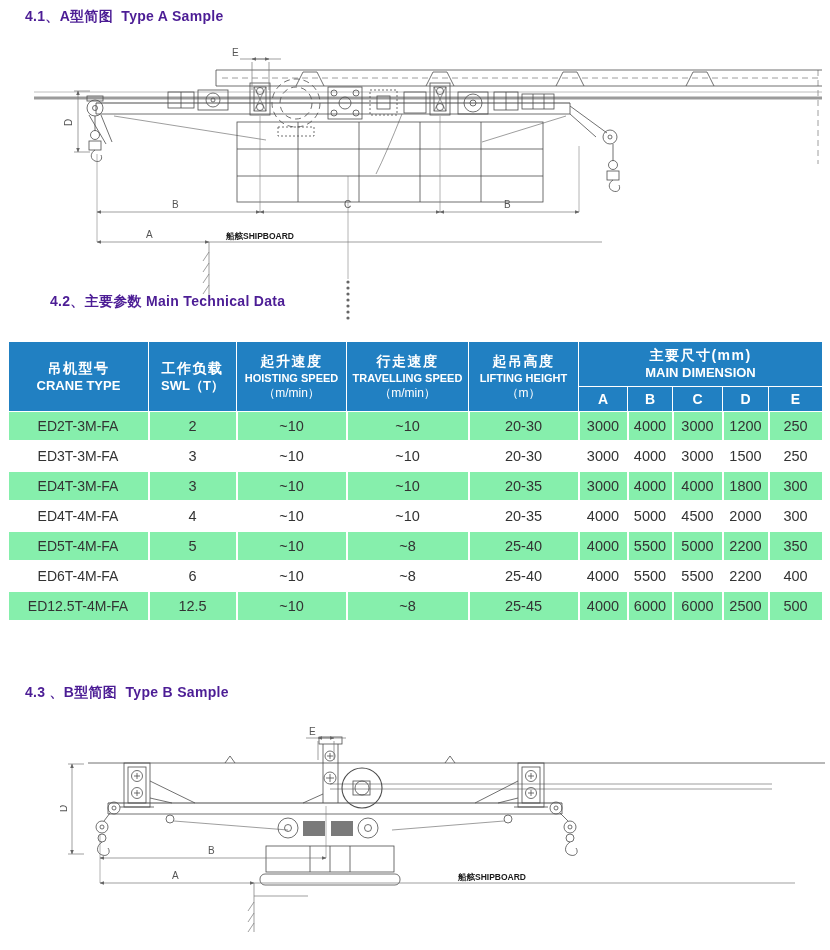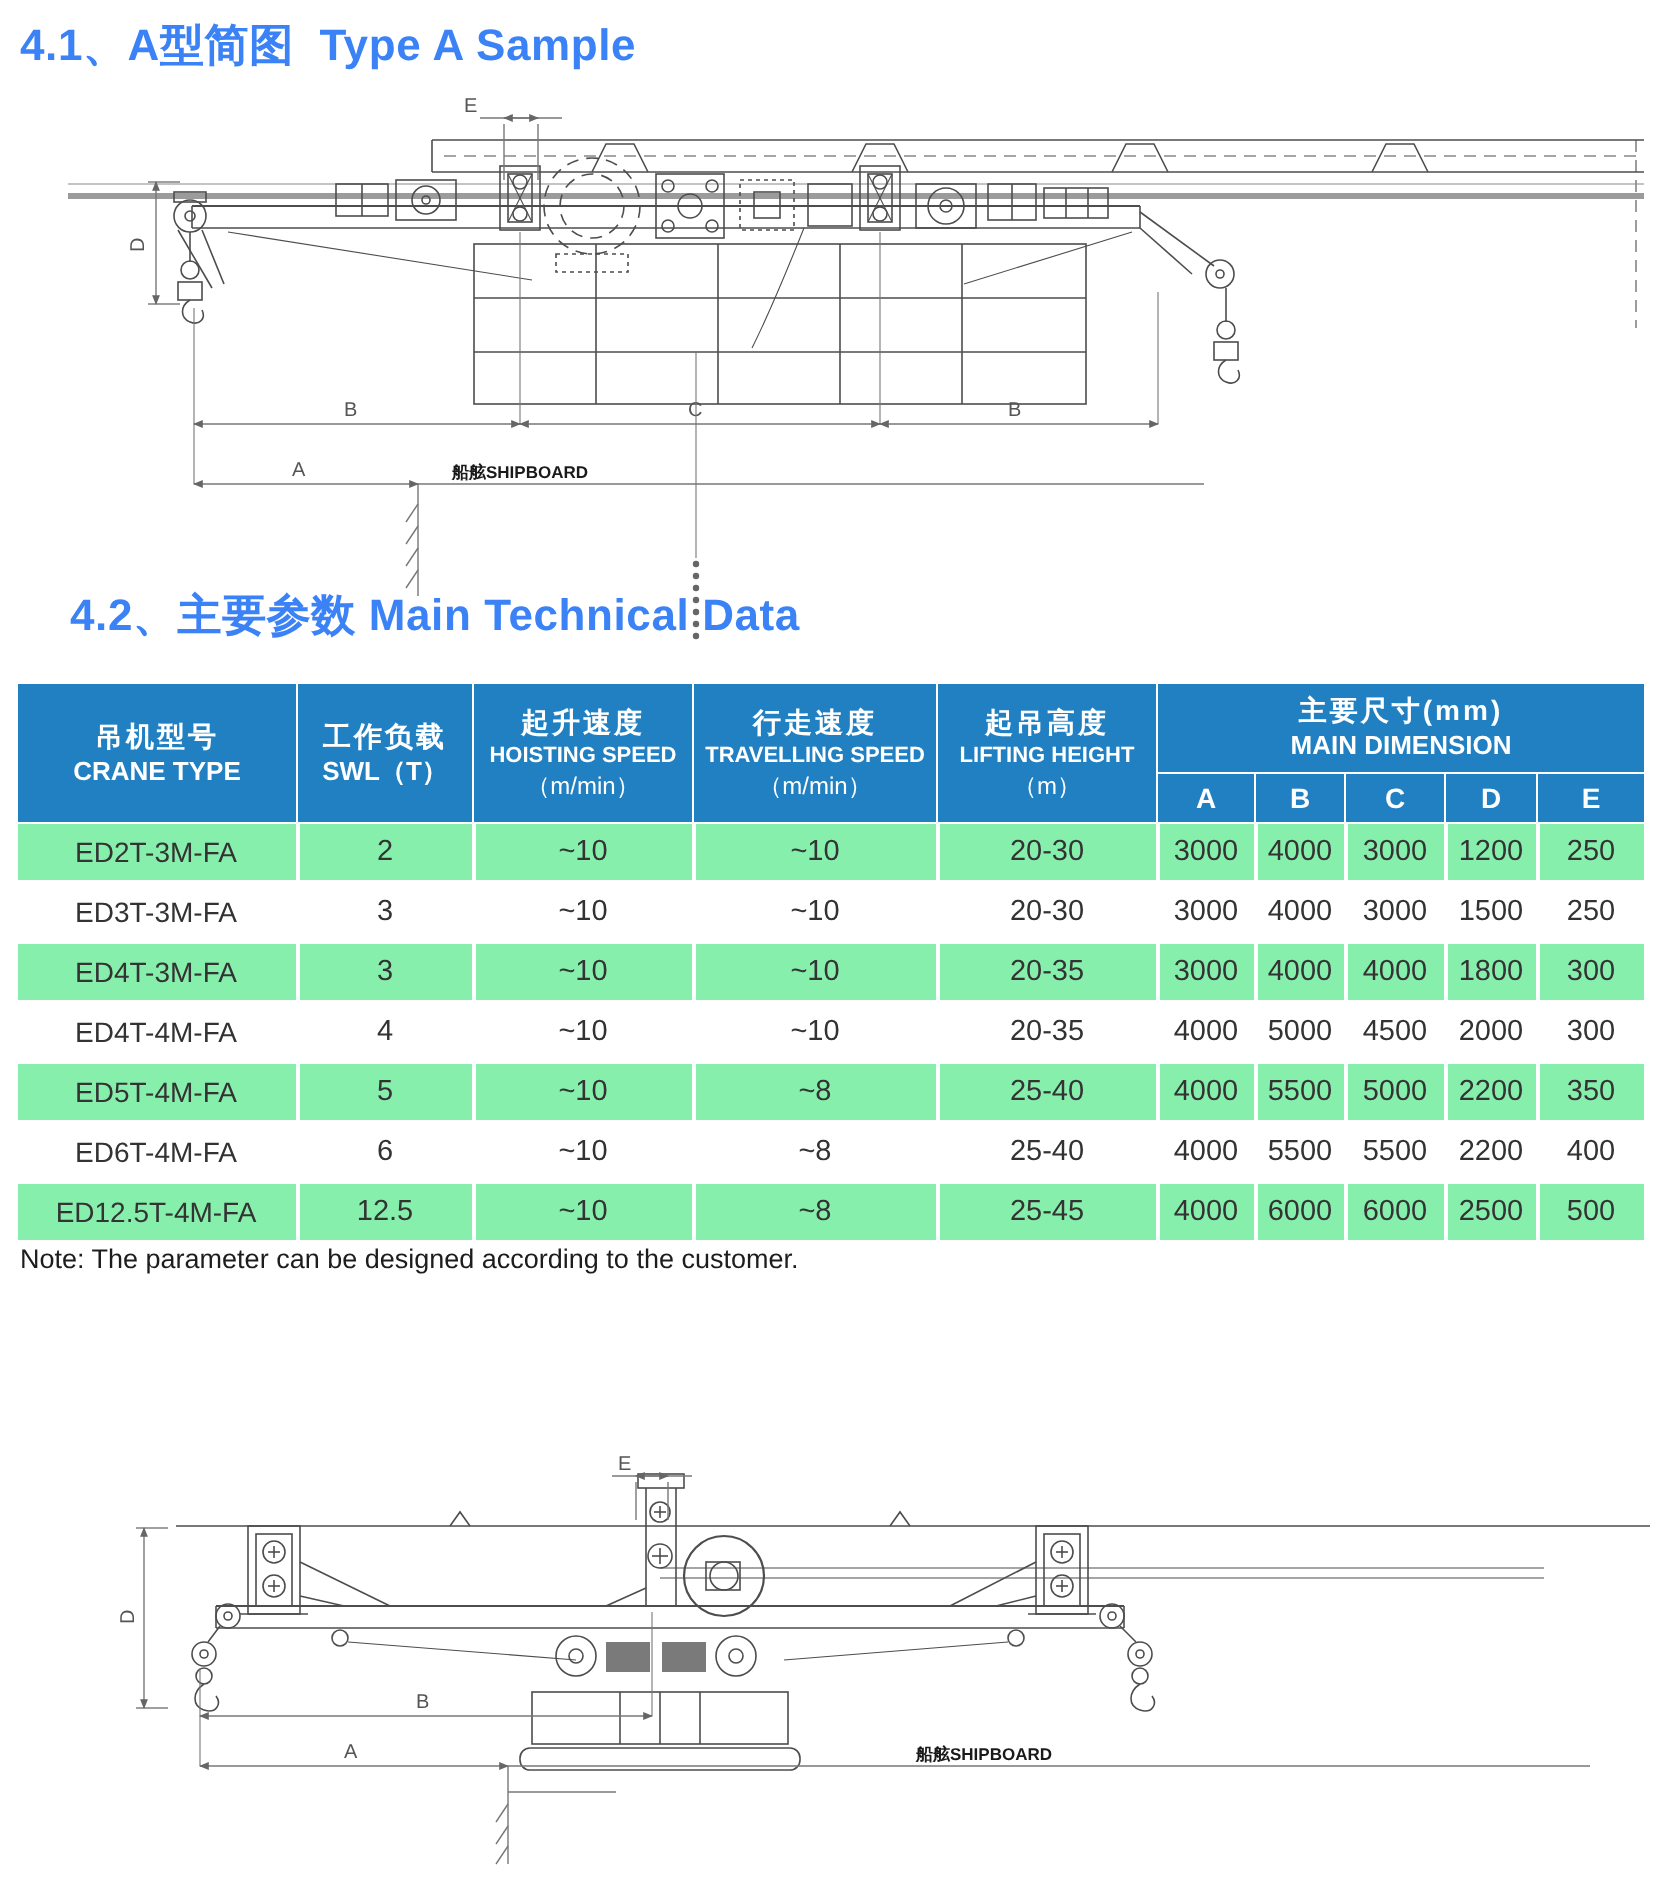--- a/index.html
+++ b/index.html
@@ -1,18 +1,18 @@
 <!DOCTYPE html>
 <html><head>
 <meta charset="utf-8">
 <style>
   html,body{margin:0;padding:0;background:#fff;}
   #page{position:relative;width:830px;height:950px;background:#fff;overflow:hidden;
         font-family:"Liberation Sans",sans-serif;}
-  .sec-title{position:absolute;left:10px;font-size:22px;font-weight:700;color:#3b82f6;
+  .sec-title{position:absolute;left:25px;font-size:14px;font-weight:700;color:#4c1d95;
              letter-spacing:.3px;white-space:pre;}
   #t41{top:8px;}
   #t42{top:293px;margin-left:25px;}
   #t43{top:684px;}
 
   
   #tbl-wrap{position:absolute;left:8px;top:341px;width:814px;}
   table{border-collapse:collapse;table-layout:fixed;width:814px;}
   thead th{background:#2180c2;color:#fff;border:1px solid #fff;
            vertical-align:middle;text-align:center;padding:0;font-weight:700;}
@@ -343,23 +343,23 @@
             <td>6000</td>
             <td>6000</td>
             <td>2500</td>
             <td>500</td>
           </tr>
         </tbody>
     </table>
   </div>
 
   <div id="notes">
-    <div class="nen">Note: The parameter can be designed according to the customer.</div>
   </div>
 
+  <div class="sec-title" id="t43">4.3 、B型简图  Type B Sample</div>
 
   <svg id="dwgB" width="770" height="215" viewBox="0 0 770 215">
     <defs>
       <marker id="arB" viewBox="0 0 10 10" refX="9" refY="5" markerWidth="7" markerHeight="7" orient="auto-start-reverse">
         <path d="M0,1 L10,5 L0,9 z" fill="#666"></path>
       </marker>
     </defs>
 
     <g class="lngrp">
       <line x1="28" y1="37" x2="765" y2="37"></line>

